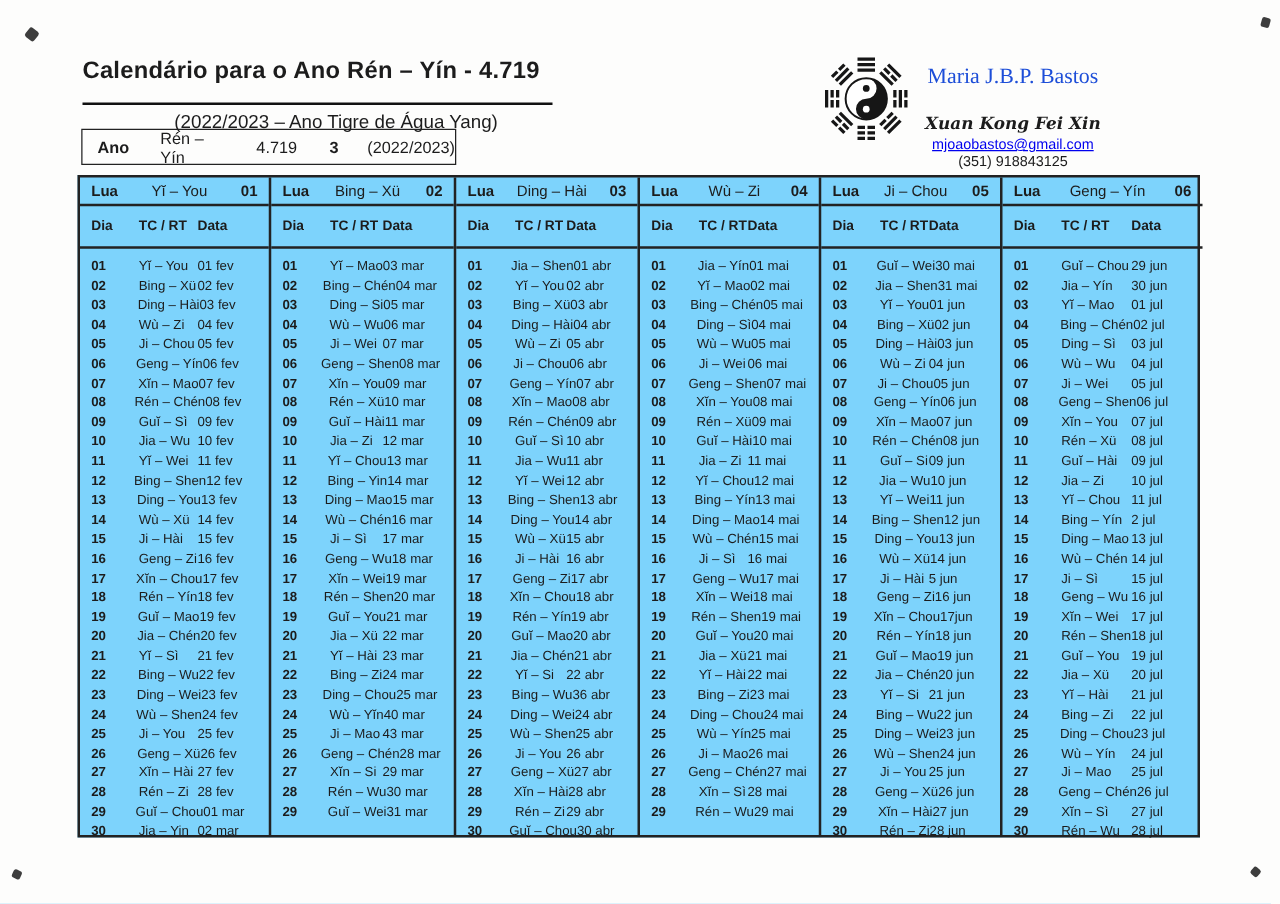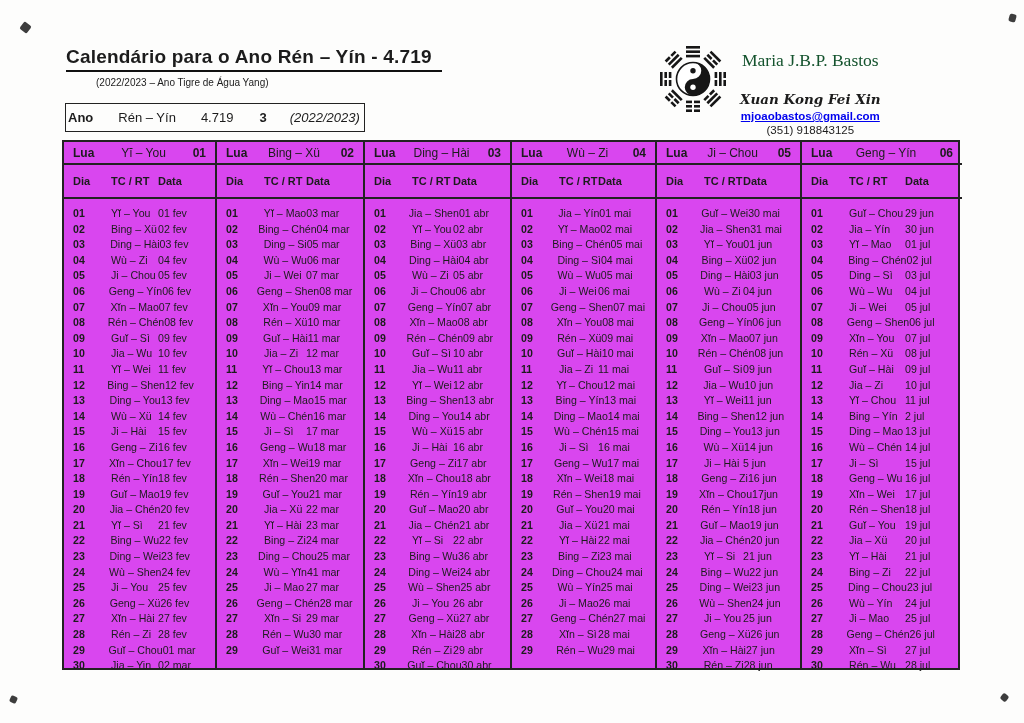--- a/index.html
+++ b/index.html
@@ -6,48 +6,48 @@
   body{
     width:1024px;height:723px;position:relative;overflow:hidden;
     background:#fdfdfc;color:#1c1c1c;
     font-family:"Liberation Sans", sans-serif;
     -webkit-font-smoothing:antialiased;
   }
   
   .title-block{position:absolute;left:66px;top:46px;}
   .doc-title{
     display:inline-block;font-size:19px;font-weight:bold;letter-spacing:.2px;
-    border-bottom:2.5px solid #111;padding-bottom:2px;padding-right:10px;text-align:center;
+    border-bottom:2.5px solid #111;padding-bottom:14px;padding-right:10px;text-align:center;
   }
-  .doc-subtitle{font-size:10px;margin-top:5px;margin-left:30px;}
+  .doc-subtitle{font-size:15px;margin-top:5px;margin-left:30px;text-align:center;}
 
   .contact{position:absolute;left:658px;top:44px;display:flex;align-items:flex-start;gap:12px;}
   .logo{width:70px;height:70px;flex:0 0 auto;}
   .contact-txt{display:flex;flex-direction:column;align-items:center;padding-top:6px;}
-  .c-name{font-family:"Liberation Serif", serif;font-size:17.5px;color:#14532d;}
+  .c-name{font-family:"Liberation Serif", serif;font-size:17.5px;color:#1d4ed8;}
   .c-school{font-family:"DejaVu Serif", serif;font-style:italic;font-weight:bold;font-size:13.5px;margin-top:20px;}
-  .c-email{font-size:11.5px;font-weight:bold;color:#0000EE;text-decoration:underline;margin-top:3px;}
+  .c-email{font-size:11.5px;font-weight:normal;color:#0000EE;text-decoration:underline;margin-top:3px;}
   .c-phone{font-size:11.5px;margin-top:2px;}
 
   
   .ano-box{
     position:absolute;left:65px;top:103px;width:300px;height:29px;
     border:1.5px solid #222;display:flex;align-items:center;font-size:13px;box-sizing:border-box;
   }
   .ano-box .b{font-weight:bold;}
-  .ano-label{margin-left:2px;}
+  .ano-label{margin-left:12px;}
   .ano-name{margin-left:25px;}
   .ano-number{margin-left:25px;}
   .ano-period{margin-left:26px;}
-  .ano-greg{margin-left:23px;font-style:italic;}
+  .ano-greg{margin-left:23px;}
 
   
   .tables{
     position:absolute;left:62px;top:140px;width:898px;height:530px;
-    border:2px solid #222;display:flex;box-sizing:border-box;background:#d946ef;
+    border:2px solid #222;display:flex;box-sizing:border-box;background:#7dd3fc;
   }
   .ltable{box-sizing:border-box;border-right:2px solid #222;display:flex;flex-direction:column;}
   .ltable:last-child{border-right:none;}
   .lua-head{
     height:23px;flex:0 0 auto;border-bottom:2px solid #222;
     display:flex;align-items:center;font-size:12px;padding:0 9px;box-sizing:border-box;
   }
   .lua-label{font-weight:bold;}
   .lua-name{flex:1;text-align:center;}
   .lua-num{font-weight:bold;}
@@ -453,26 +453,26 @@
           <span class="r-data">24 mar</span>
         </div>
         <div class="trow">
           <span class="r-dia">23</span>
           <span class="r-tcrt">Ding – Chou</span>
           <span class="r-data">25 mar</span>
         </div>
         <div class="trow">
           <span class="r-dia">24</span>
           <span class="r-tcrt">Wù – Yĭn</span>
-          <span class="r-data">41 mar</span>
+          <span class="r-data">40 mar</span>
         </div>
         <div class="trow">
           <span class="r-dia">25</span>
           <span class="r-tcrt">Ji – Mao</span>
-          <span class="r-data">27 mar</span>
+          <span class="r-data">43 mar</span>
         </div>
         <div class="trow">
           <span class="r-dia">26</span>
           <span class="r-tcrt">Geng – Chén</span>
           <span class="r-data">28 mar</span>
         </div>
         <div class="trow">
           <span class="r-dia">27</span>
           <span class="r-tcrt">Xĭn – Si</span>
           <span class="r-data">29 mar</span>

